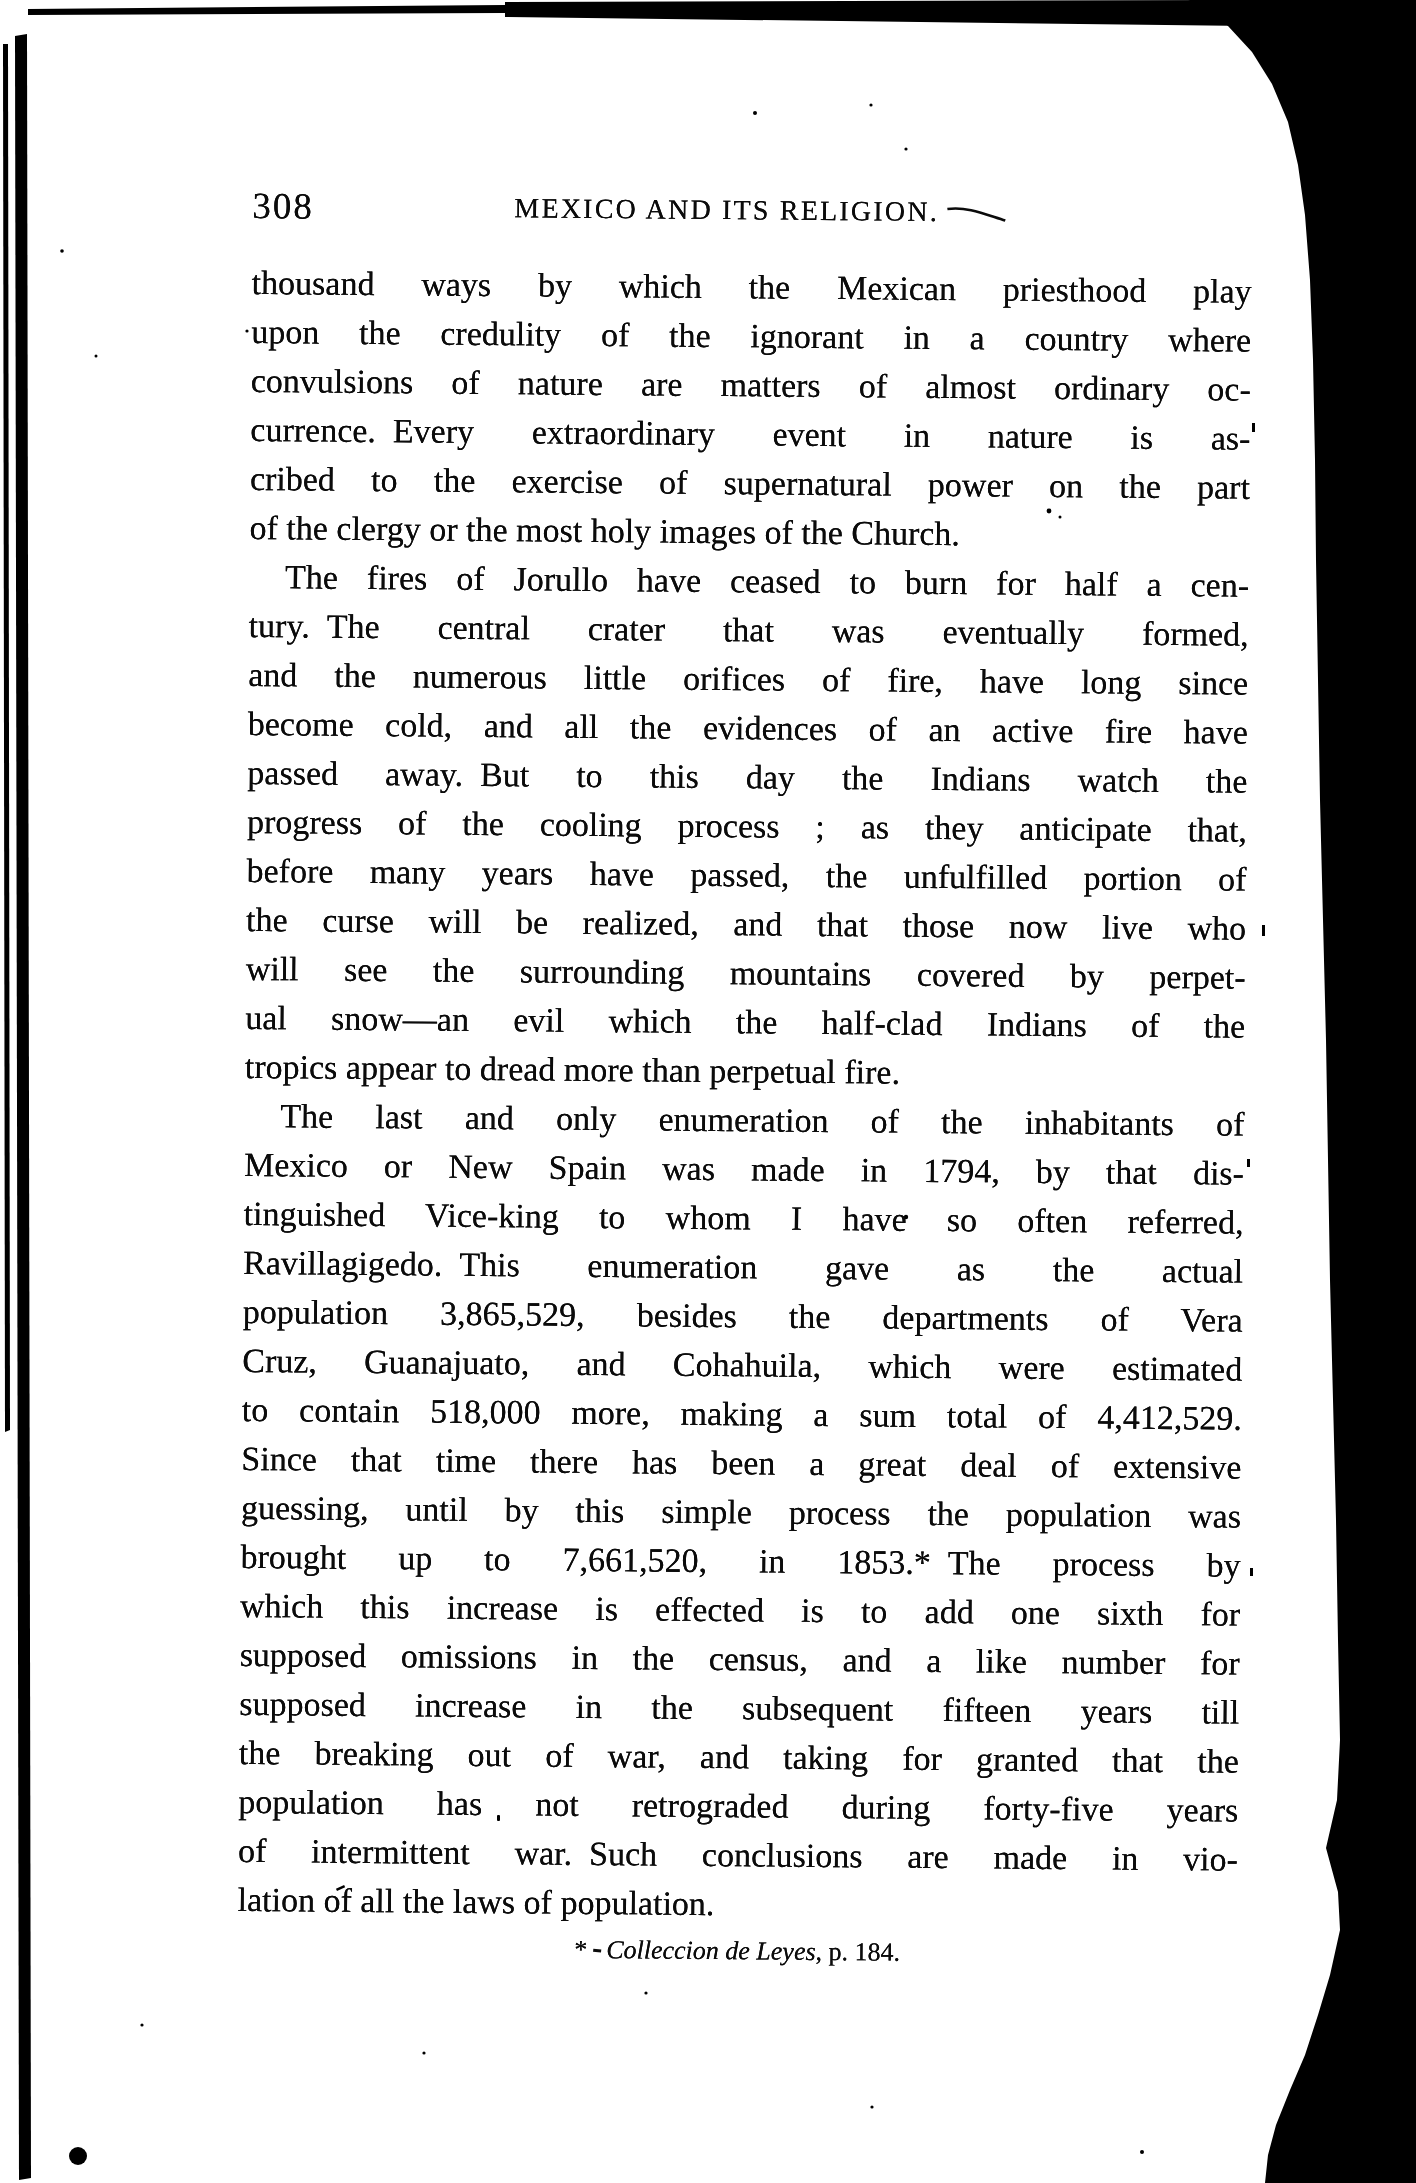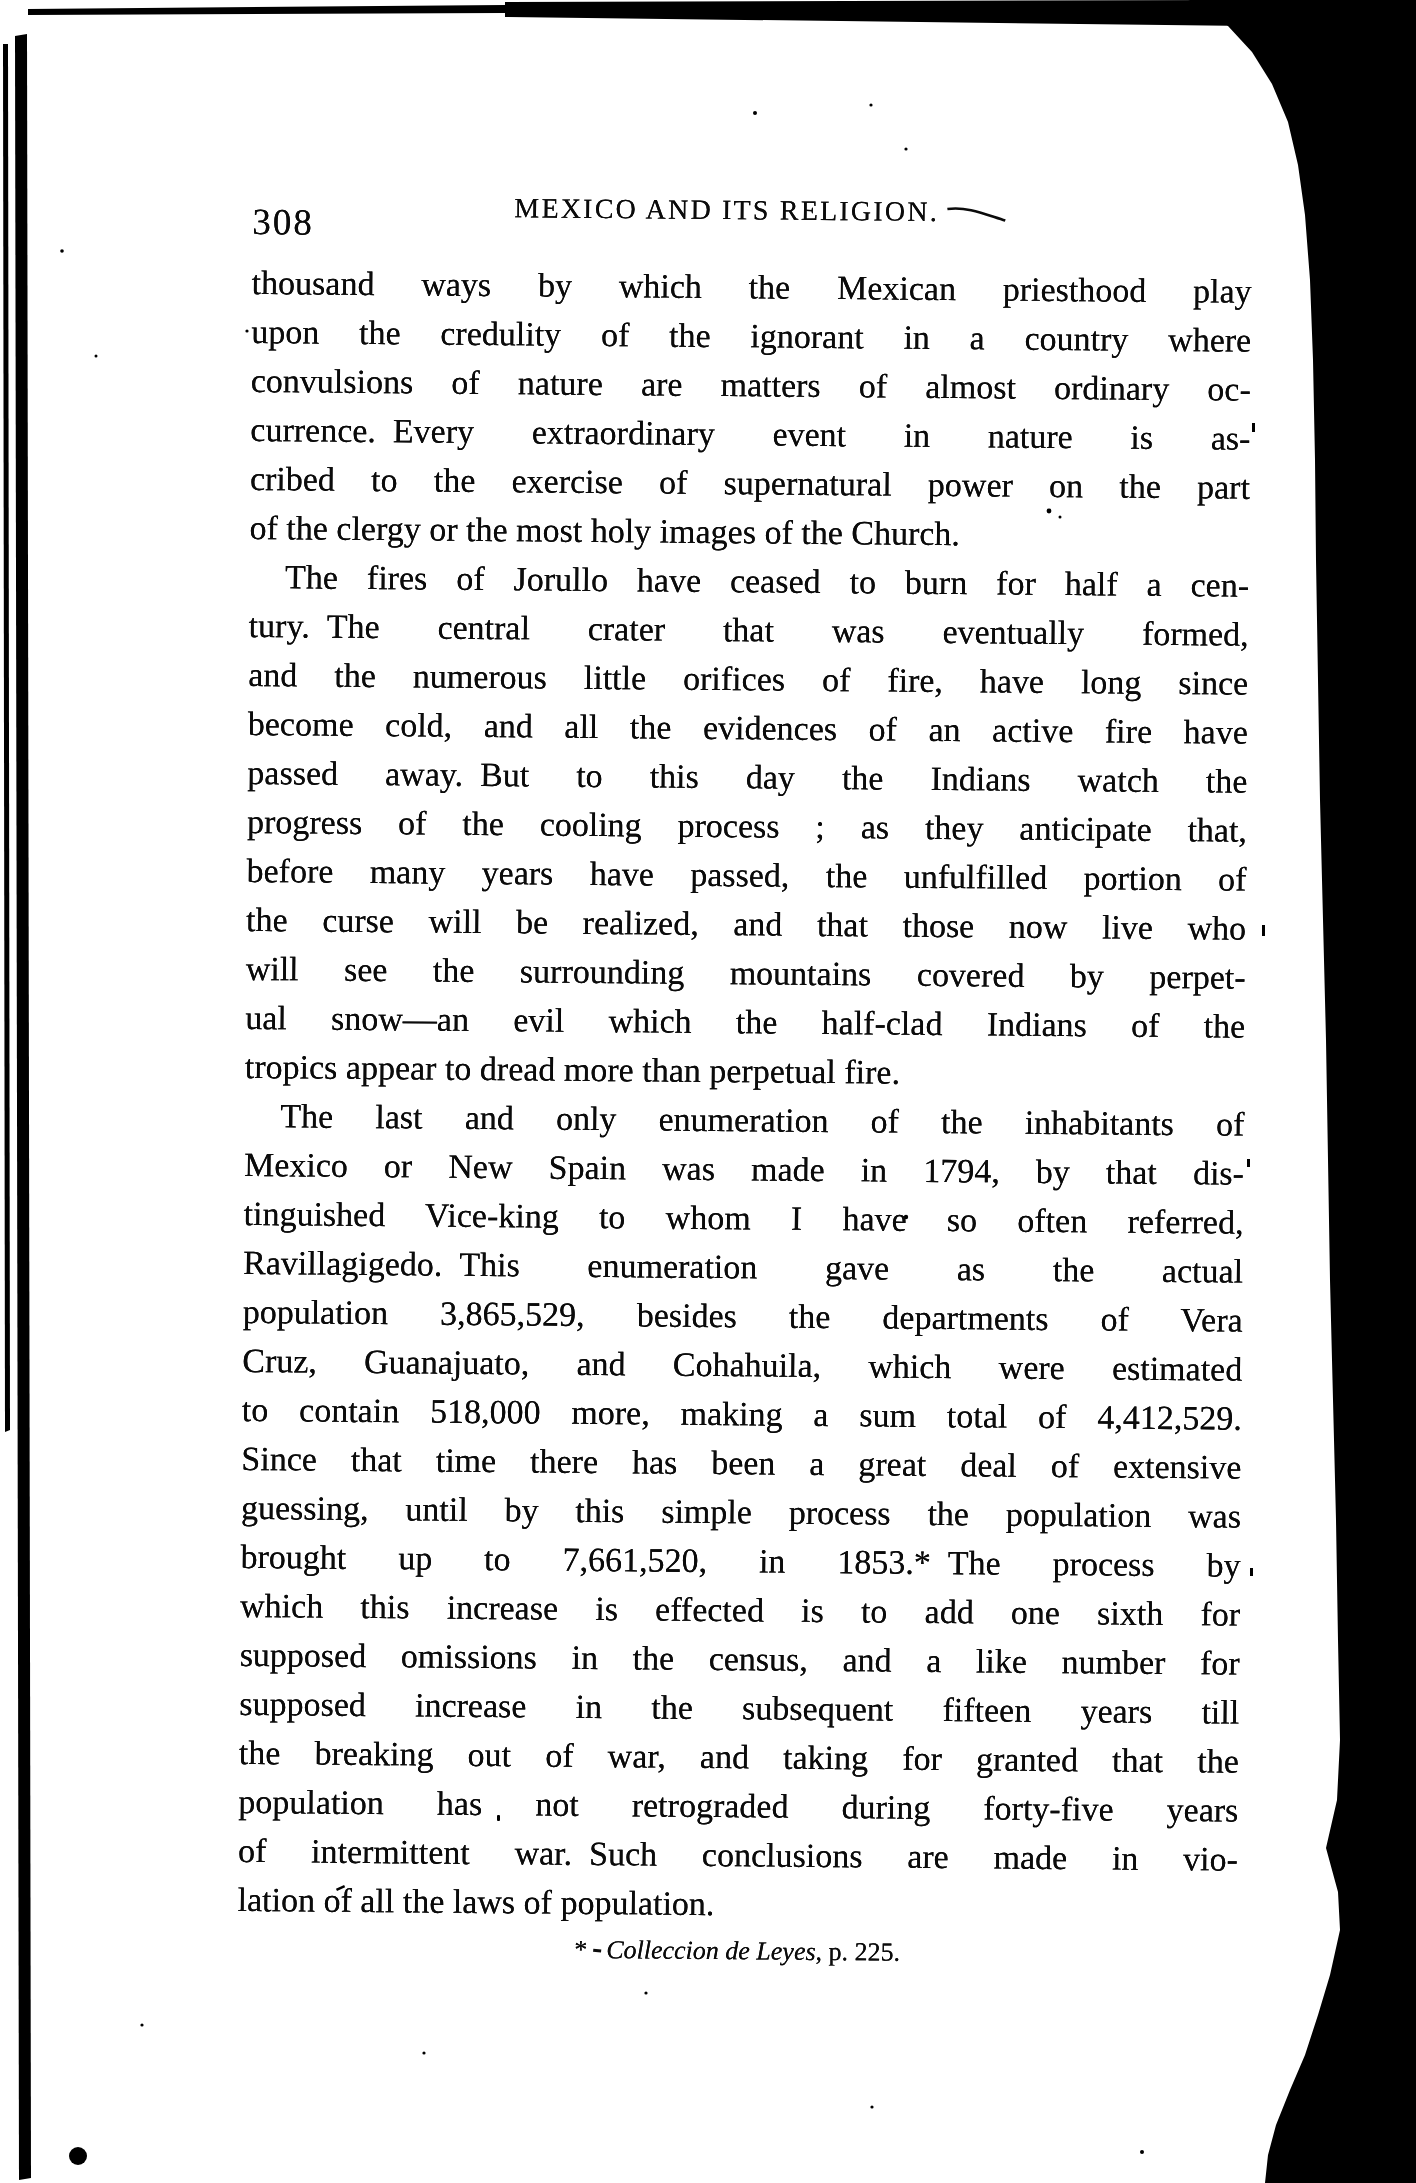--- a/index.html
+++ b/index.html
@@ -12,21 +12,21 @@
     color:#0b0b0b;
   }
   .artifacts{position:absolute;left:0;top:0;width:1416px;height:2183px;pointer-events:none;}
   .content{
     position:absolute;left:0;top:0;width:1416px;height:2183px;
     transform:rotate(0.5deg);
     transform-origin:250px 250px;
     text-shadow:0 0 0.5px currentColor;
   }
   .header{position:absolute;left:252px;top:184px;width:1010px;height:46px;}
-  .pagenum{position:absolute;left:0;top:16px;font-size:37px;letter-spacing:2px;text-align:right;}
+  .pagenum{position:absolute;left:0;top:0;font-size:37px;letter-spacing:2px;text-align:right;}
   .titlewrap{position:absolute;left:262px;top:6px;white-space:nowrap;}
   .title{font-size:28px;letter-spacing:2.2px;}
   .flourish{display:inline-block;width:64px;height:18px;margin-left:6px;vertical-align:-2px;}
   .body{position:absolute;left:252px;top:258px;width:1000px;}
   .line{
     height:49px;line-height:49px;font-size:34px;
     text-align:justify;text-align-last:justify;text-justify:inter-word;
     white-space:normal;
   }
   .line.indent{padding-left:36px;}
@@ -131,17 +131,17 @@
         <div class="line">which this increase is effected is to add one sixth for</div>
         <div class="line">supposed omissions in the census, and a like number for</div>
         <div class="line">supposed increase in the subsequent fifteen years till</div>
         <div class="line">the breaking out of war, and taking for granted that the</div>
         <div class="line">population has not retrograded during forty-five years</div>
         <div class="line">of intermittent war. Such conclusions are made in vio-</div>
         <div class="line endline">lation of all the laws of population.</div>
       </div>
 
     <div class="footnote">
-      <span>*</span><span class="fn-dash"></span><span class="it">Colleccion de Leyes</span><span>, p. 225.</span>
+      <span>*</span><span class="fn-dash"></span><span class="it">Colleccion de Leyes</span><span>, p. 184.</span>
     </div>
 
   </div>
 </div>
 
 </body></html>

